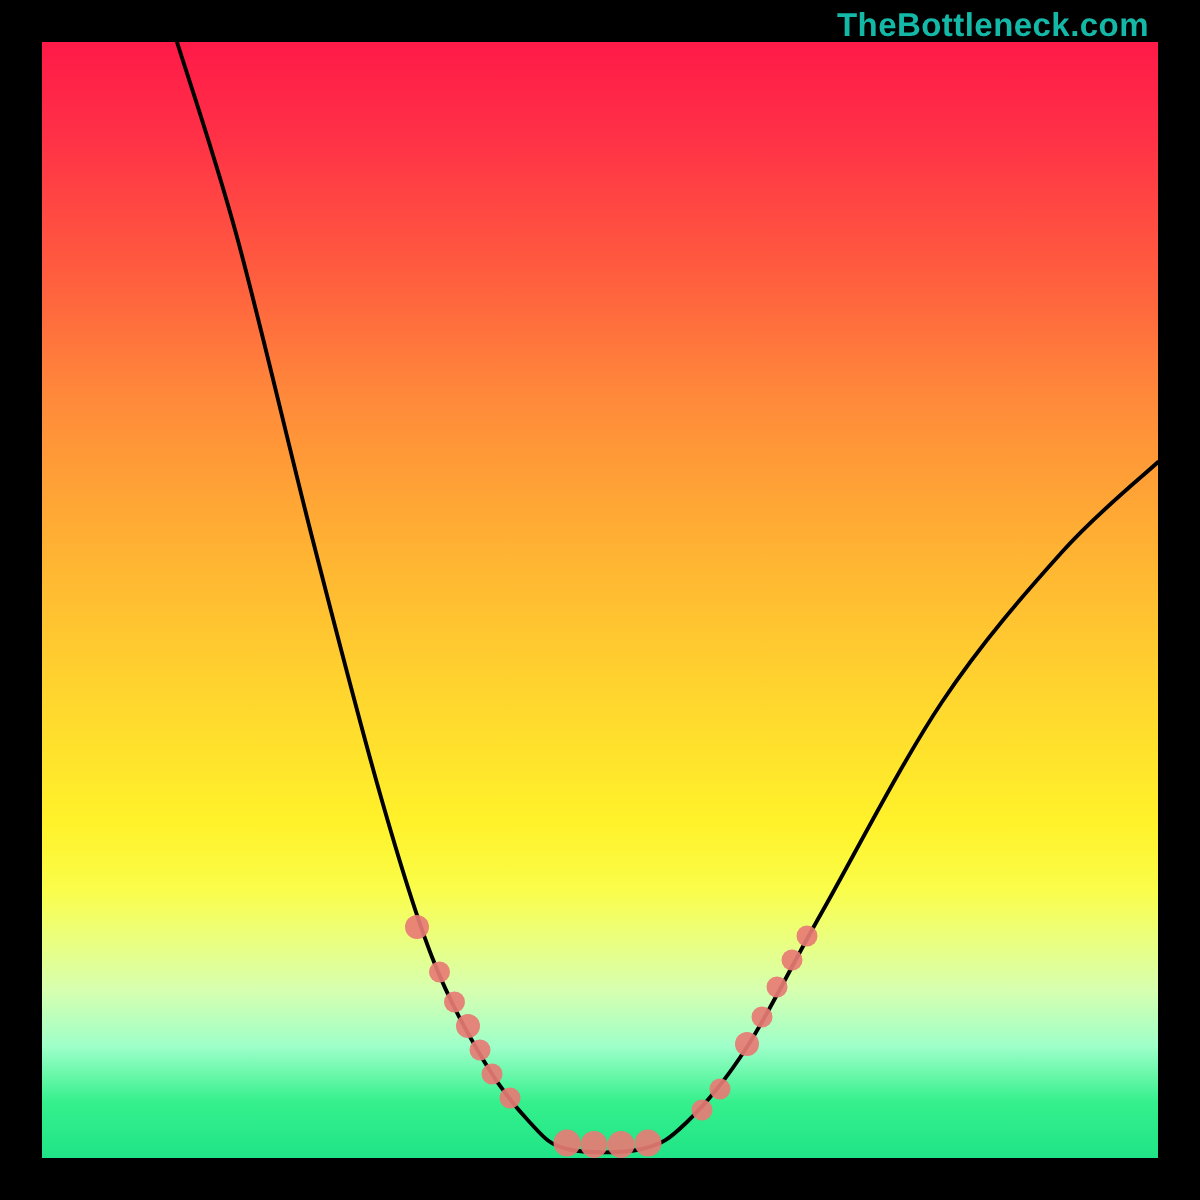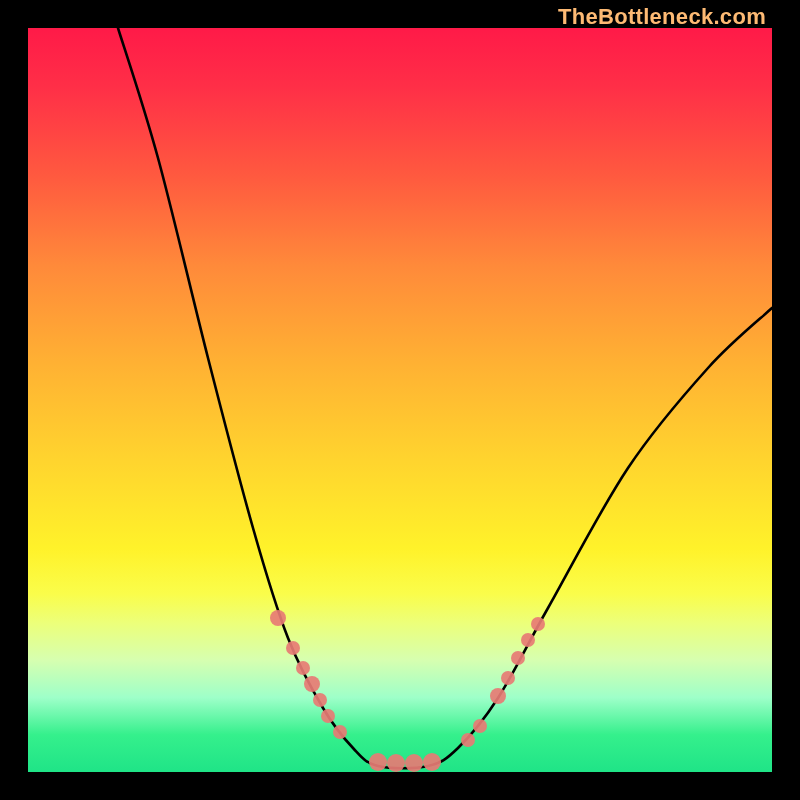--- a/index.html
+++ b/index.html
@@ -40,21 +40,21 @@
       #1fe487 100%
     );
   }
   .watermark {
     position: absolute;
     top: 4px;
     right: 34px;
     font-family: Arial, Helvetica, sans-serif;
     font-size: 22px;
     font-weight: bold;
-    color: #fdba74;
+    color: #14b8a6;
     letter-spacing: 0.3px;
     user-select: none;
   }
   svg.curve {
     position: absolute;
     left: 0;
     top: 0;
     width: 744px;
     height: 744px;
   }

